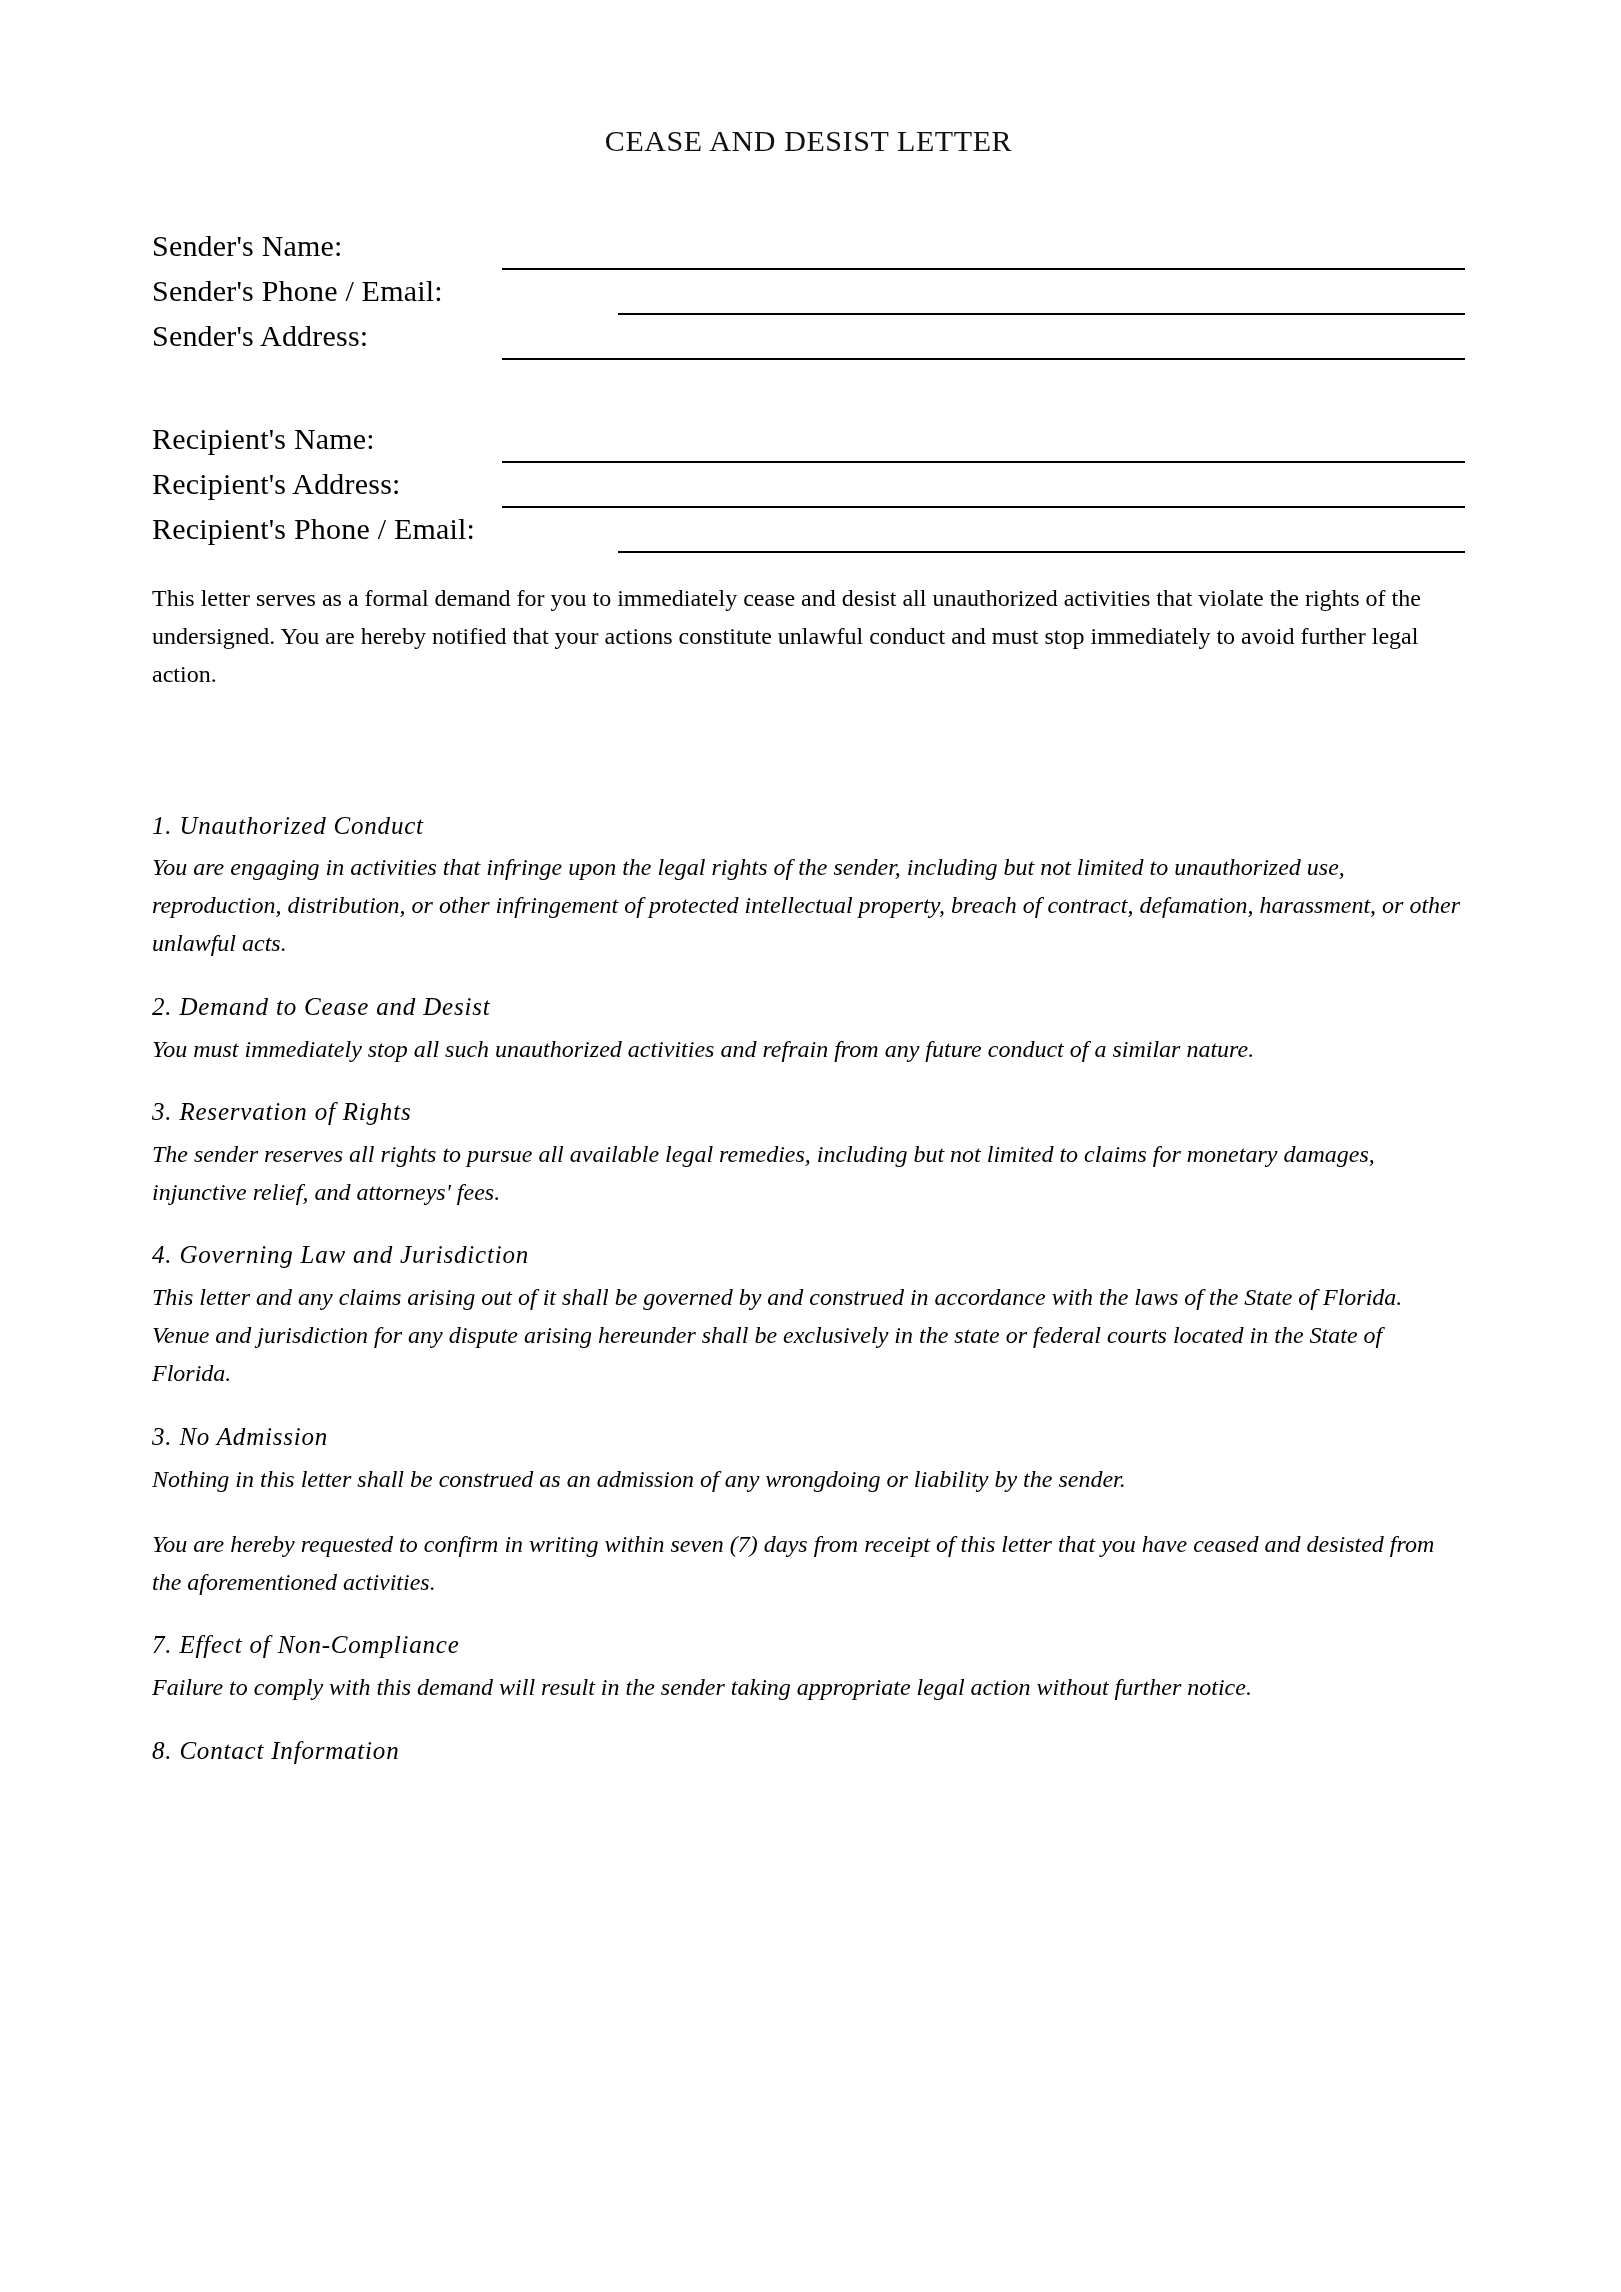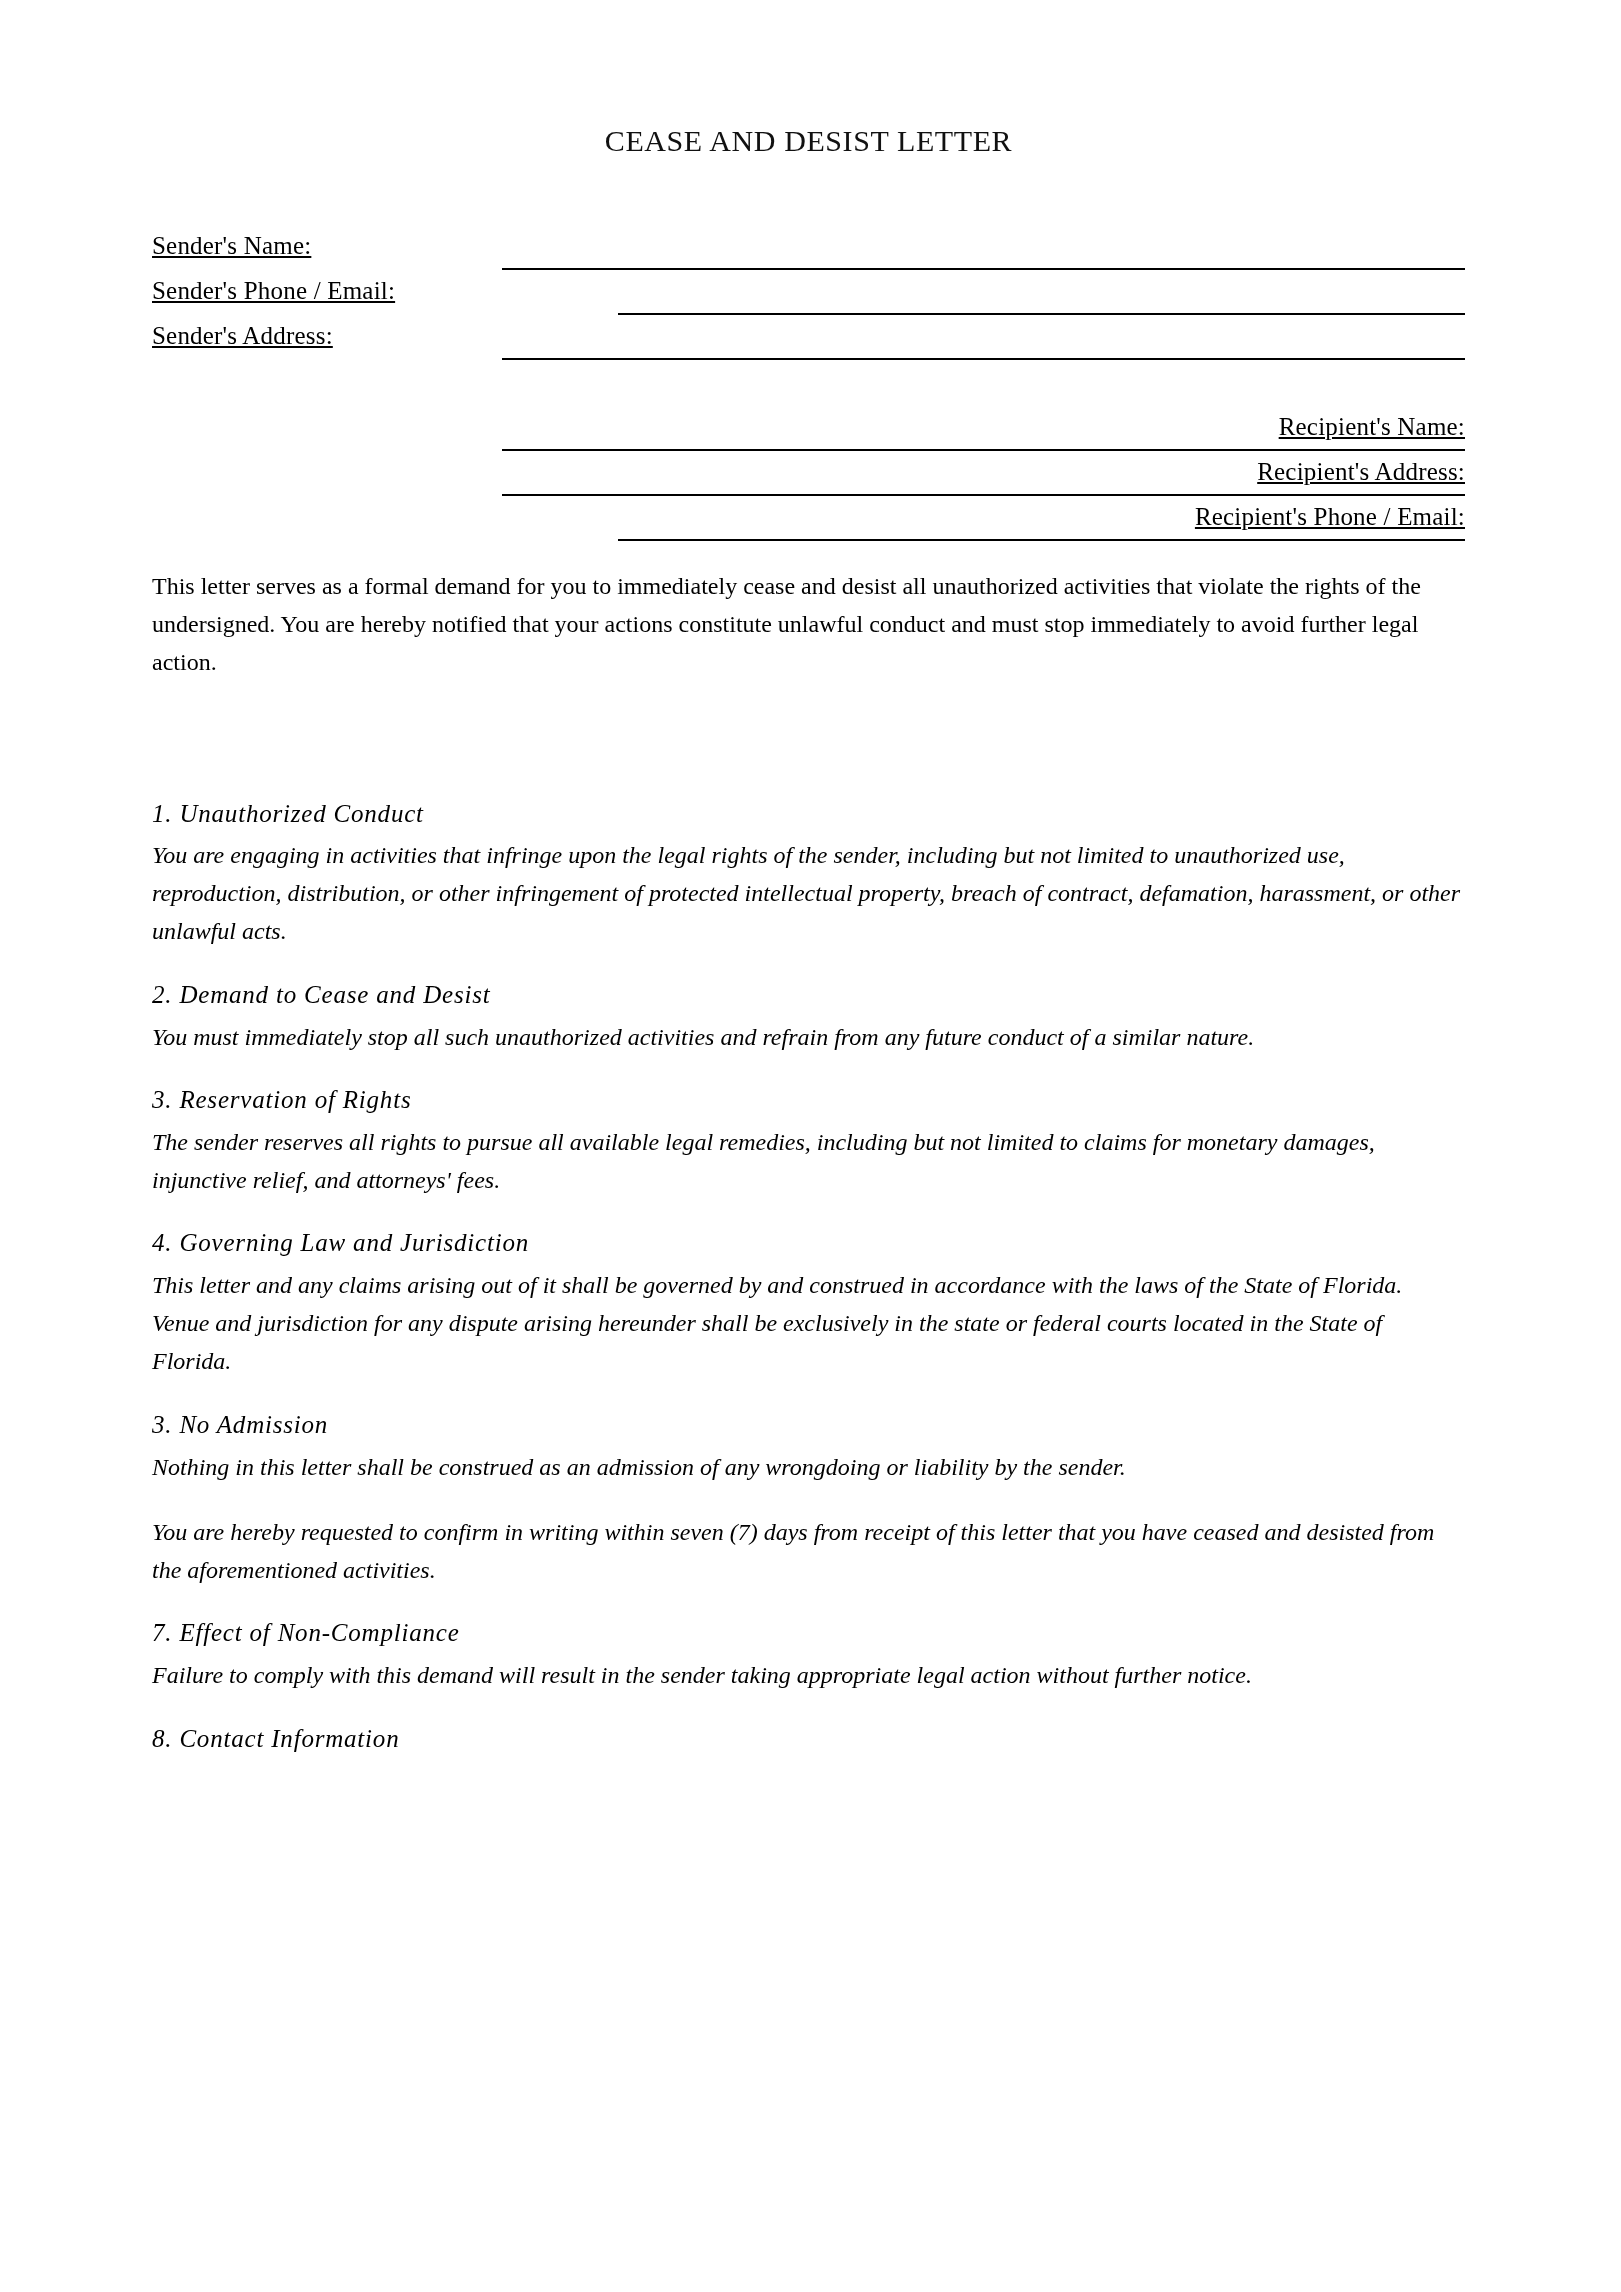--- a/index.html
+++ b/index.html
@@ -39,35 +39,33 @@
     margin: 0;
     padding-top: 123px;
     color: #111111;
   }
 
   
   .field-block {
     margin-top: 71px;
   }
   .field-block.recipient-block {
-    margin-top: 46px;
-    text-align: right;
+    margin-top: 58px;
   }
   .field-row {
     position: relative;
     height: 45px;
   }
   .field-label {
-    font-size: 25px;
+    font-size: 30px;
     line-height: 29px;
     letter-spacing: 0.2px;
     white-space: nowrap;
     display: inline-block;
     padding-top: 2px;
-    text-decoration: underline;
   }
   .field-rule {
     position: absolute;
     bottom: 3.9px;
     right: 0;
     height: 0;
     border-bottom: 2.9px solid #000000;
   }
   .rule-wide  { left: 350px; }
   .rule-short { left: 466px; }

